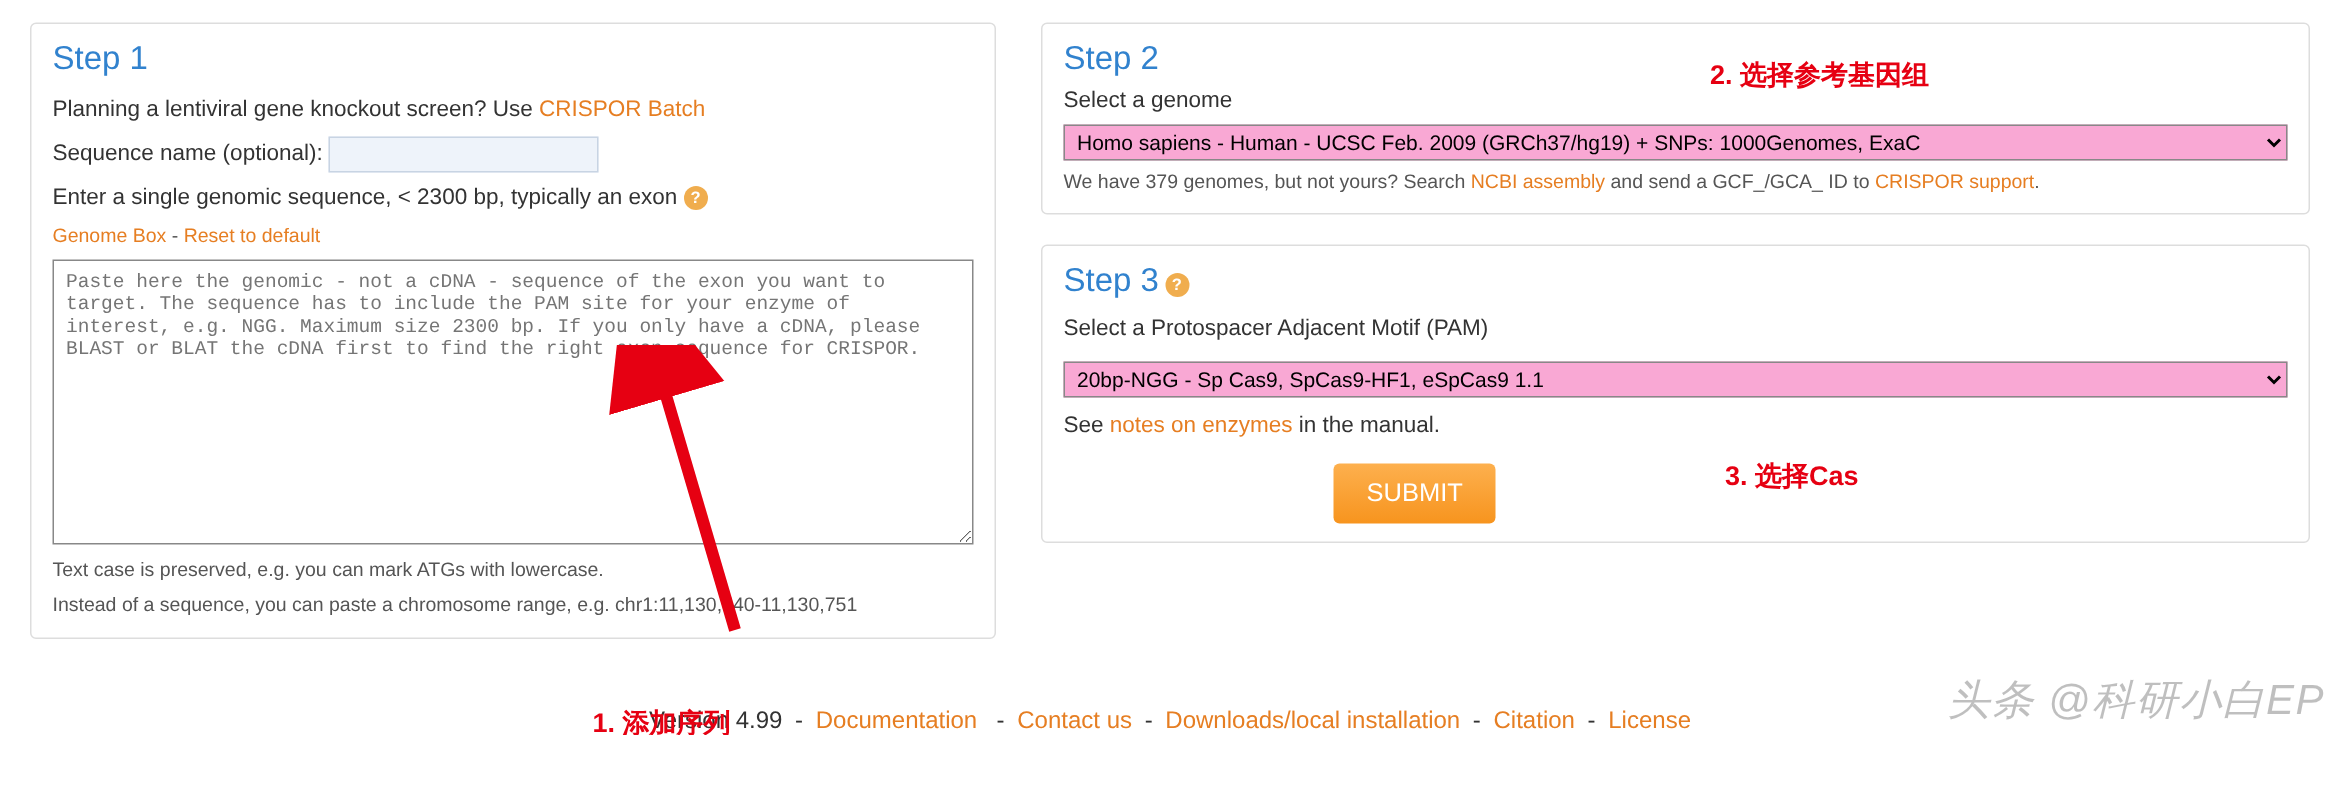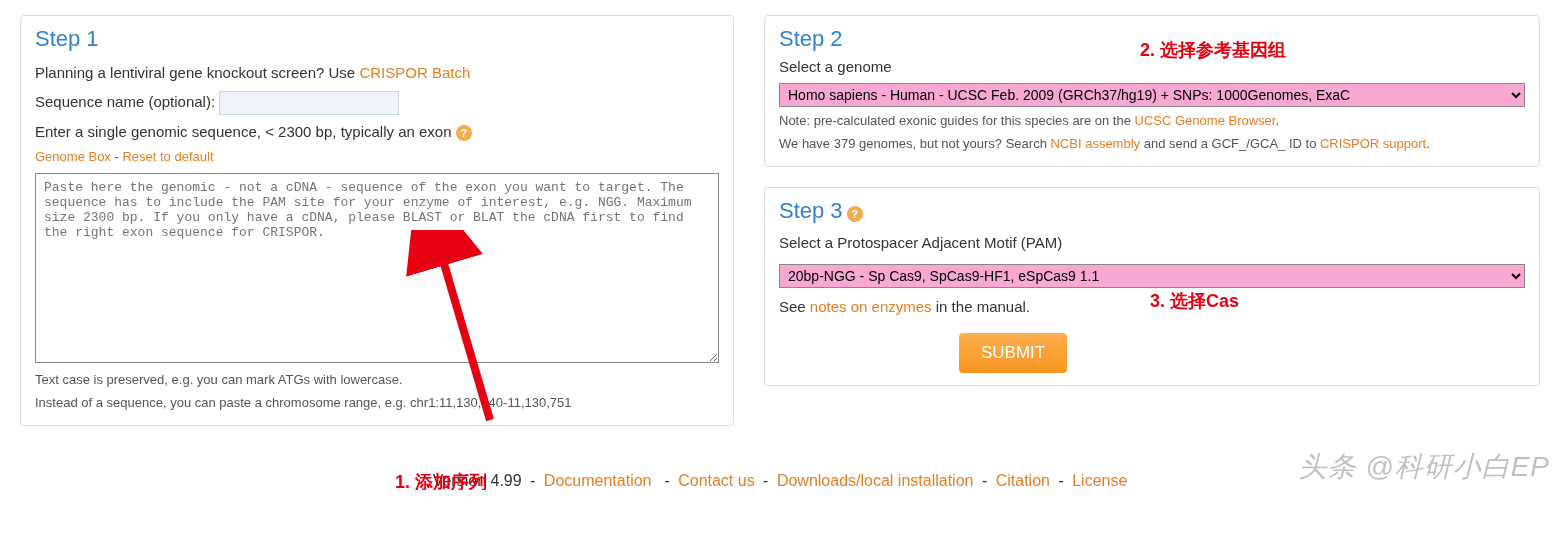--- a/index.html
+++ b/index.html
@@ -10,21 +10,21 @@
     color: #333;
     background: #fff;
     width: 1560px;
     position: relative;
   }
   .cols {
     display: flex;
     gap: 30px;
     padding: 15px 20px 0 20px;
   }
-  .col-left { width: 714px; }
+  .col-left { width: 644px; }
   .col-right { flex: 1; }
   .panel {
     border: 1px solid #ddd;
     border-radius: 4px;
     padding: 10px 14px 12px 14px;
     background: #fff;
     margin-bottom: 20px;
   }
   .step-title {
     color: #3182ce;
@@ -152,23 +152,20 @@
   </div>
 
   <div class="col-right">
     <div class="panel">
       <div class="step-title">Step 2</div>
       <div class="bodytxt">Select a genome</div>
       <select class="wide">
         <option>Homo sapiens - Human - UCSC Feb. 2009 (GRCh37/hg19) + SNPs: 1000Genomes, ExaC</option>
       </select>
       <div class="note">
-        <span>Note: pre-calculated exonic guides for this species are on the </span><span class="orange-link">UCSC Genome Browser</span><span>.</span>
-      </div>
-      <div class="note">
         <span>We have 379 genomes, but not yours? Search </span><span class="orange-link">NCBI assembly</span><span> and send a GCF_/GCA_ ID to </span><span class="orange-link">CRISPOR support</span><span>.</span>
       </div>
     </div>
 
     <div class="panel">
       <span class="step-title">Step 3</span>
       <span class="help-ico">?</span>
       <div class="bodytxt" style="margin-top:4px">Select a Protospacer Adjacent Motif (PAM)</div>
       <select class="wide" style="margin-top:10px">
         <option>20bp-NGG - Sp Cas9, SpCas9-HF1, eSpCas9 1.1</option>
@@ -198,15 +195,15 @@
 <svg class="arrow" style="left:400px; top:230px;" width="120" height="200">
   <defs>
     <marker id="ah" markerWidth="12" markerHeight="12" refX="2" refY="5" orient="auto">
       <path d="M0,0 L0,10 L12,5 z" fill="#e60012"></path>
     </marker>
   </defs>
   <line x1="90" y1="190" x2="40" y2="20" stroke="#e60012" stroke-width="8" marker-end="url(#ah)"></line>
 </svg>
 <div class="annot" style="left:395px; top:470px;">1. 添加序列</div>
 <div class="annot" style="left:1140px; top:38px;">2. 选择参考基因组</div>
-<div class="annot" style="left:1150px; top:289px;">3. 选择Cas</div>
+<div class="annot" style="left:1150px; top:305px;">3. 选择Cas</div>
 
 <div class="watermark">头条 @科研小白EP</div>
 
 </body></html>

